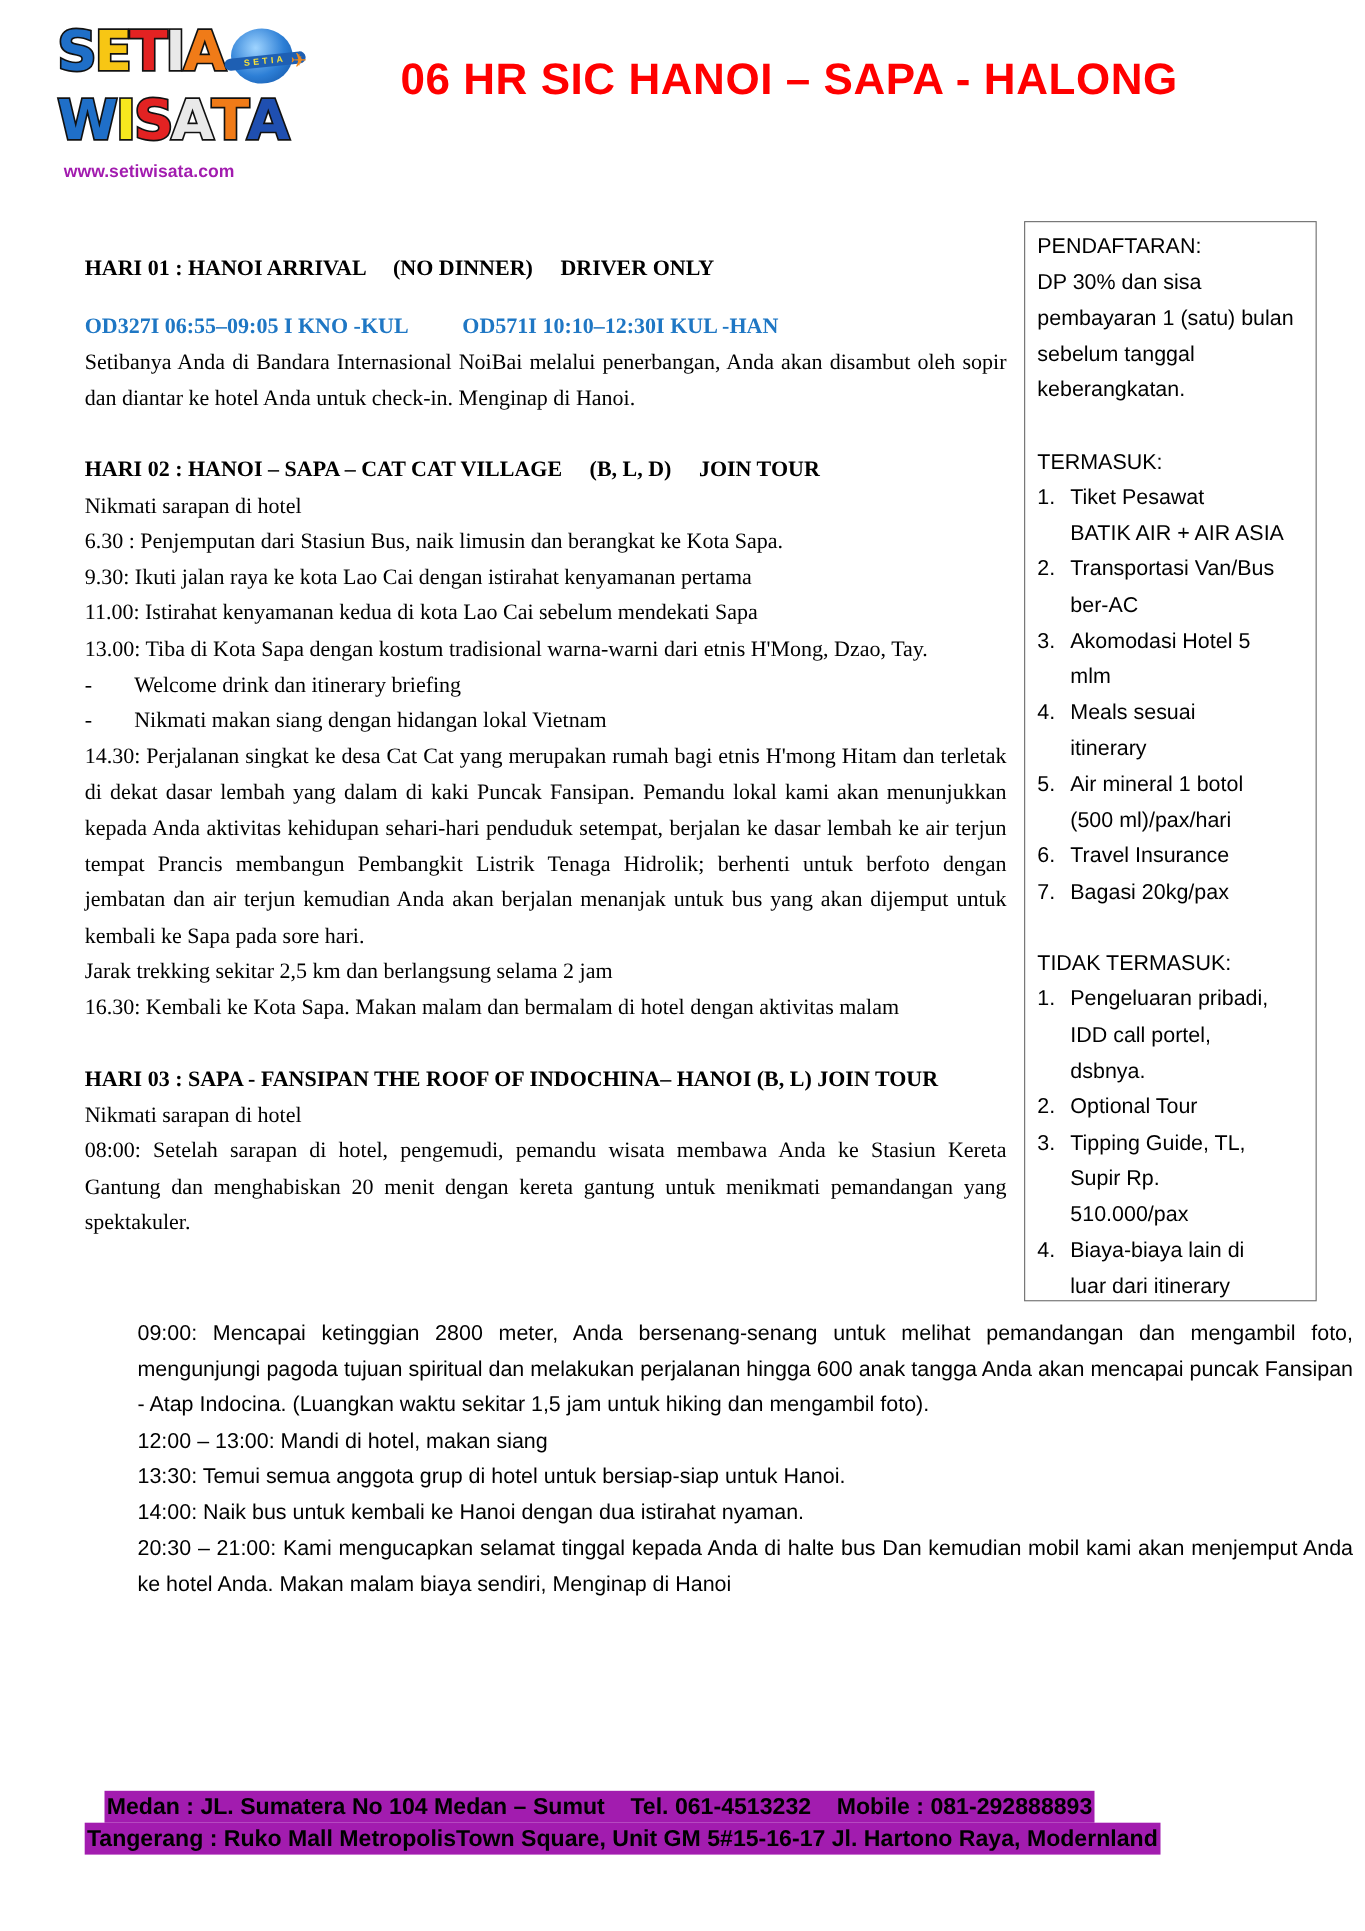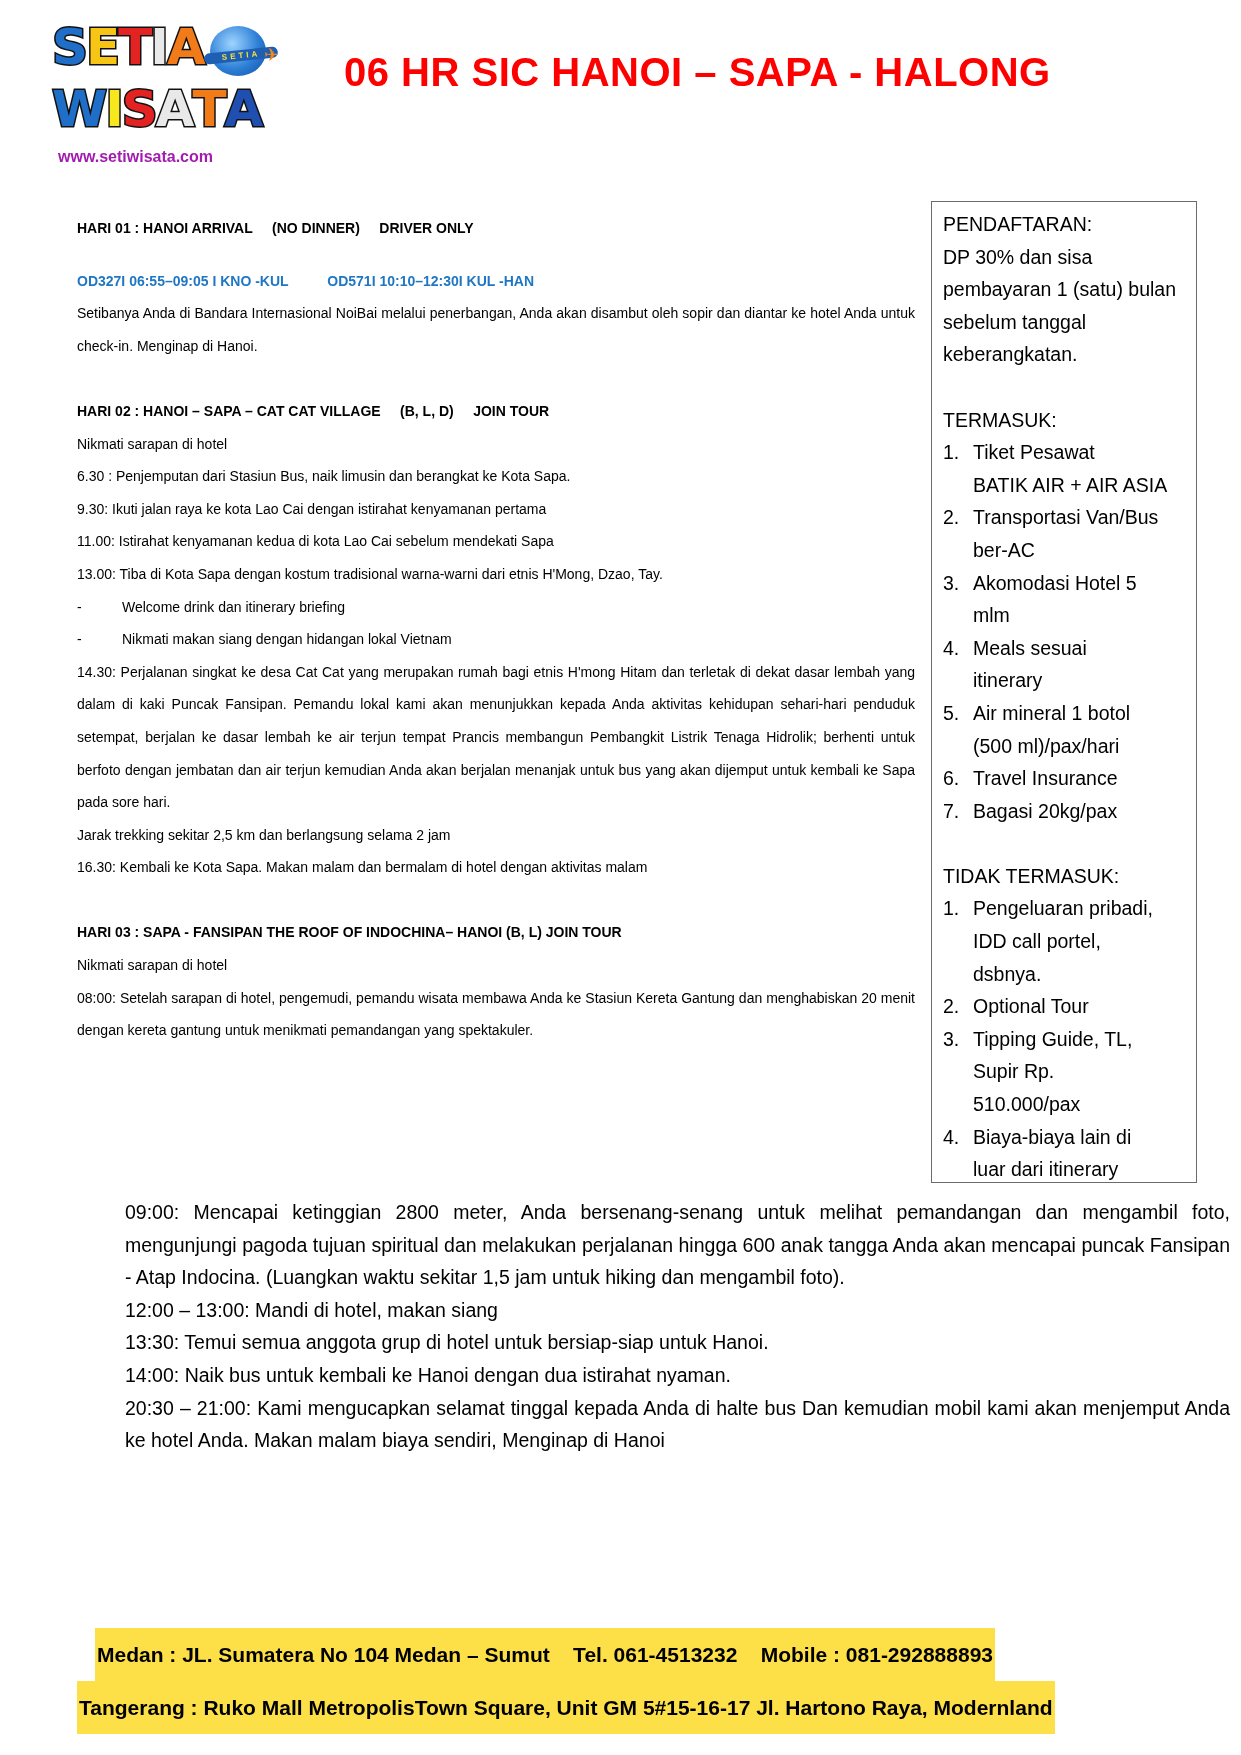--- a/index.html
+++ b/index.html
@@ -12,45 +12,45 @@
   .logo-row span { -webkit-text-stroke:3px #111; paint-order:stroke fill; }
   .logo-row1 { top:0; }
   .logo-row2 { top:62px; }
   .globe { position:absolute; left:158px; top:4px; width:56px; height:50px; border-radius:50%;
            background:radial-gradient(circle at 40% 35%, #9fd4ff 0%, #2d7fd6 55%, #0f4ea0 100%); }
   .globe-band { position:absolute; left:-6px; top:24px; width:74px; height:11px; border-radius:6px; background:#1e5fb3; transform:rotate(-6deg);
                 font-size:8px; color:#f5e03a; font-weight:700; letter-spacing:3px; text-align:center; line-height:11px; font-family:"Liberation Sans", sans-serif; }
   .plane { position:absolute; left:212px; top:22px; color:#f08a1c; font-size:18px; }
   .logo-url { position:absolute; left:6px; top:126px; font-weight:700; font-size:16px; color:#a21caf; }
 
-  .title { position:absolute; left:344px; top:50px; font-weight:900; font-size:40px; color:#ff0000; letter-spacing:0.5px; white-space:nowrap; }
-
-  
-  .main { position:absolute; left:77px; top:212px; width:838px; font-family:Liberation Sans, sans-serif; font-size:14px; line-height:32.6px; }
+  .title { position:absolute; left:364px; top:50px; font-weight:900; font-size:40px; color:#ff0000; letter-spacing:0.5px; white-space:nowrap; }
+
+  
+  .main { position:absolute; left:77px; top:228px; width:838px; font-family:Liberation Serif, serif; font-size:20px; line-height:32.6px; }
   .main p { text-align:justify; }
   .h { font-weight:700; white-space:pre; }
   .flight { color:#1f77c4; font-weight:700; white-space:pre;margin-top:20px; }
   .bullet { display:flex; }
   .bullet .dash { width:45px; flex:none; }
   .gap { height:32.6px; }
 
   .wide { position:absolute; left:77px; top:1196px; width:1105px; font-size:19.5px; line-height:32.6px;margin-left:48px; }
   .wide p { text-align:justify; }
 
   
   .box { position:absolute; left:931px; top:201px; width:266px; height:982px; border:1.5px solid #6b6b6b; padding:6px 4px 0 11px;
          font-size:19.5px; line-height:32.6px; }
   .box .bh { font-weight:400; }
   .box ol { list-style:none; }
   .box li { display:flex; }
   .box li .num { width:30px; flex:none; }
 
   
   .footer { position:absolute; left:77px; top:1628px; font-weight:700; font-size:21px; line-height:29px; }
-  .footer .line { background:#fde047; white-space:pre; display:inline-block; padding:12px 2px; }
+  .footer .line { background:#a21caf; white-space:pre; display:inline-block; padding:0 2px; }
   .footer .l1 { margin-left:18px; }
 </style>
 </head>
 <body>
 
 <div class="logo">
   <div class="logo-row logo-row1" id="logo-row1">
       <span style="color: rgb(31, 111, 200);">S</span>
       <span style="color: rgb(247, 198, 20);">E</span>
       <span style="color: rgb(227, 34, 34);">T</span>

